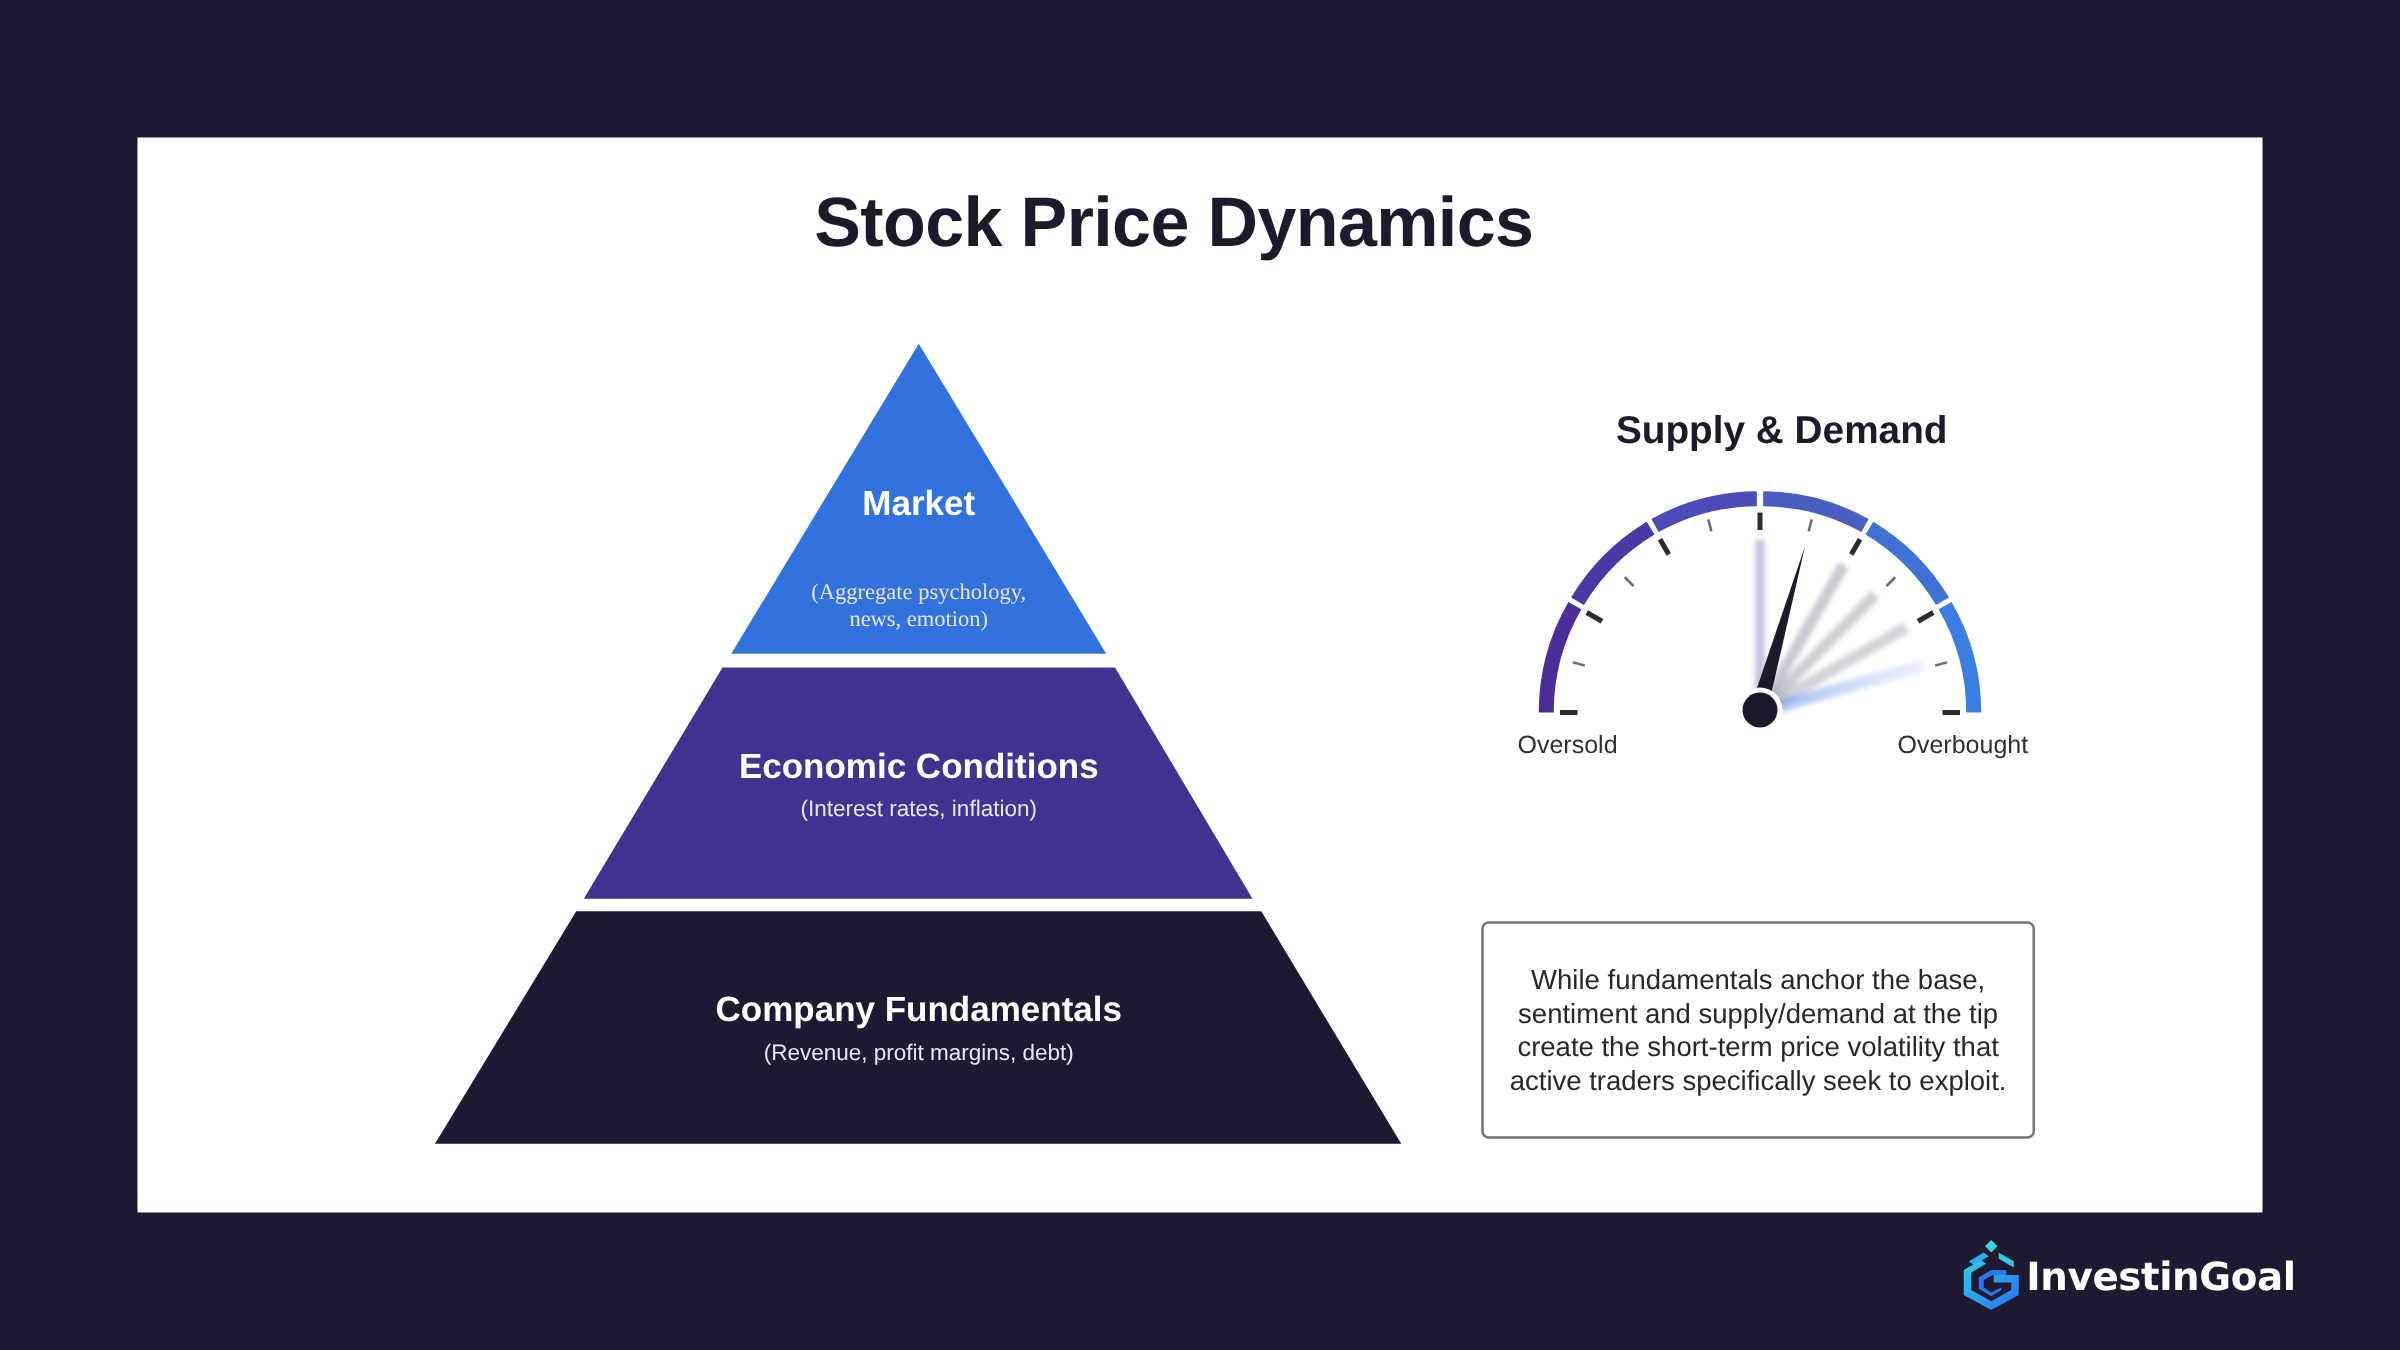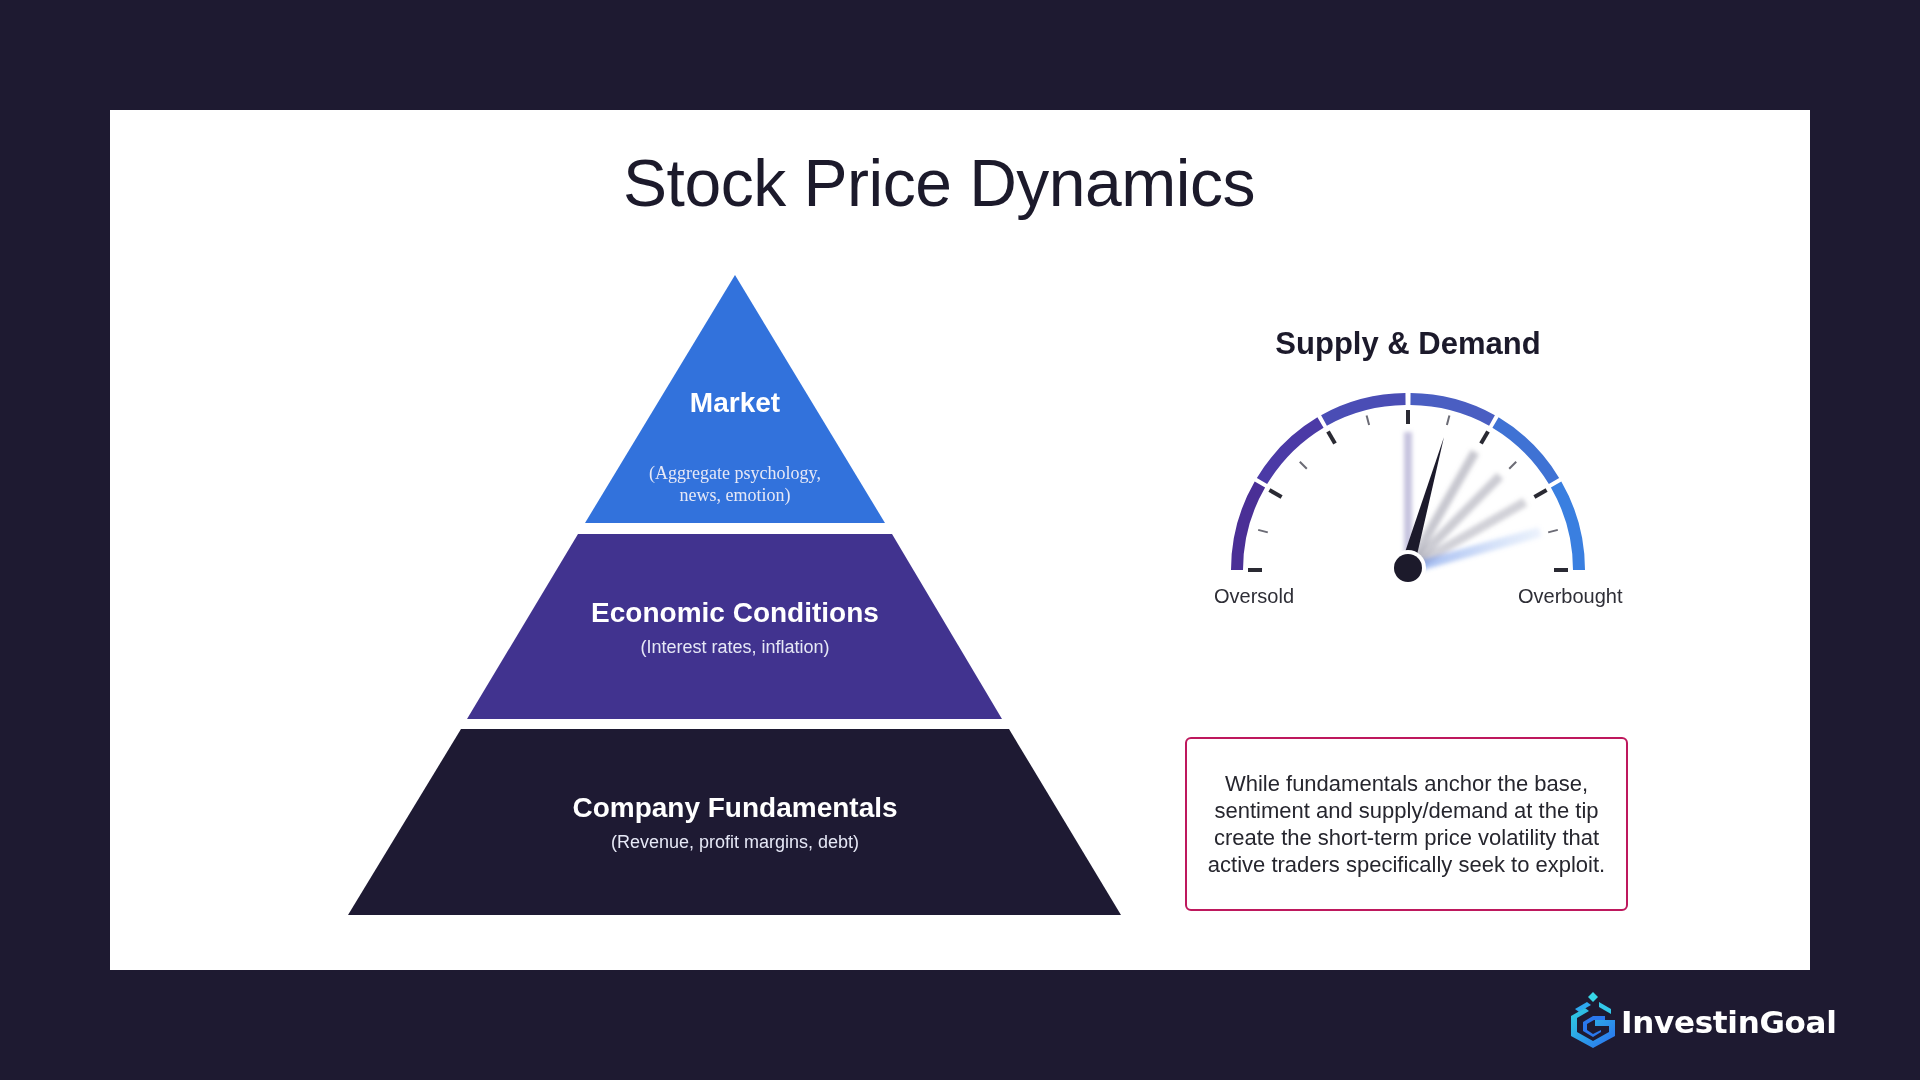--- a/index.html
+++ b/index.html
@@ -10,36 +10,36 @@
     position: relative;
   }
   .card {
     position: absolute; left: 110px; top: 110px;
     width: 1700px; height: 860px;
     background: #ffffff;
   }
   .main-title {
     position: absolute; left: 0; top: 145px; width: 1878px;
     text-align: center;
-    font-size: 66px; font-weight: normal; color: #1c1a2b;
+    font-size: 56px; font-weight: bold; color: #1c1a2b;
     letter-spacing: -0.5px;
   }
   svg.stage { position: absolute; left: 0; top: 0; }
   .txt { position: absolute; text-align: center; white-space: nowrap; }
   .tier-title { color: #ffffff; font-weight: bold; font-size: 28px; line-height: 35px; }
   .tier-sub { color: #e6e8f6; font-size: 18px; line-height: 22px; }
   .gauge-title {
     position: absolute; left: 1258px; top: 326px; width: 300px;
-    text-align: center; font-size: 31px; font-weight: bold; color: #1c1a2b;
+    text-align: right; font-size: 31px; font-weight: bold; color: #1c1a2b;
   }
   .gauge-label { position: absolute; top: 585px; font-size: 20px; color: #2e2e36; }
   .note-box {
     position: absolute; left: 1185px; top: 737px;
     width: 443px; height: 174px;
-    border: 2px solid #be185d; border-radius: 6px;
+    border: 2px solid #737373; border-radius: 6px;
     box-sizing: border-box;
     display: flex; align-items: center; justify-content: center;
   }
   .note-text {
     width: 400px; text-align: center;
     font-size: 22px; line-height: 27px; color: #26262e;
   }
   .brand {
     position: absolute; left: 1565px; top: 990px; height: 64px;
     display: flex; align-items: center;

